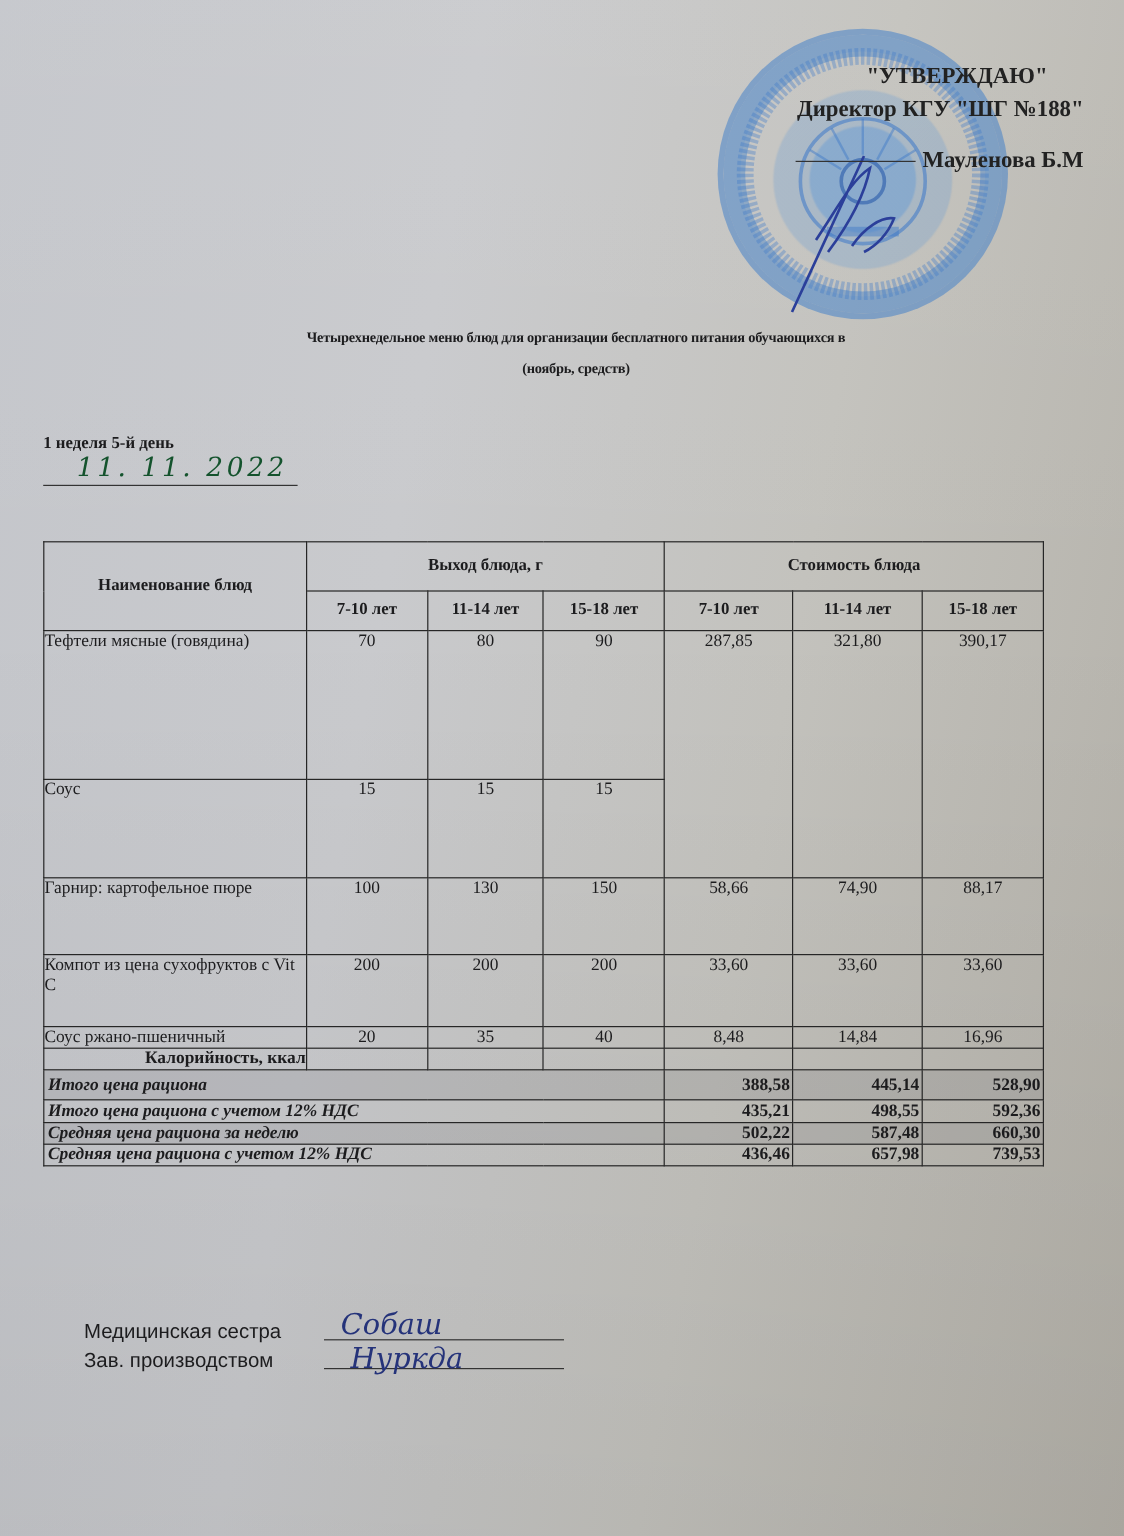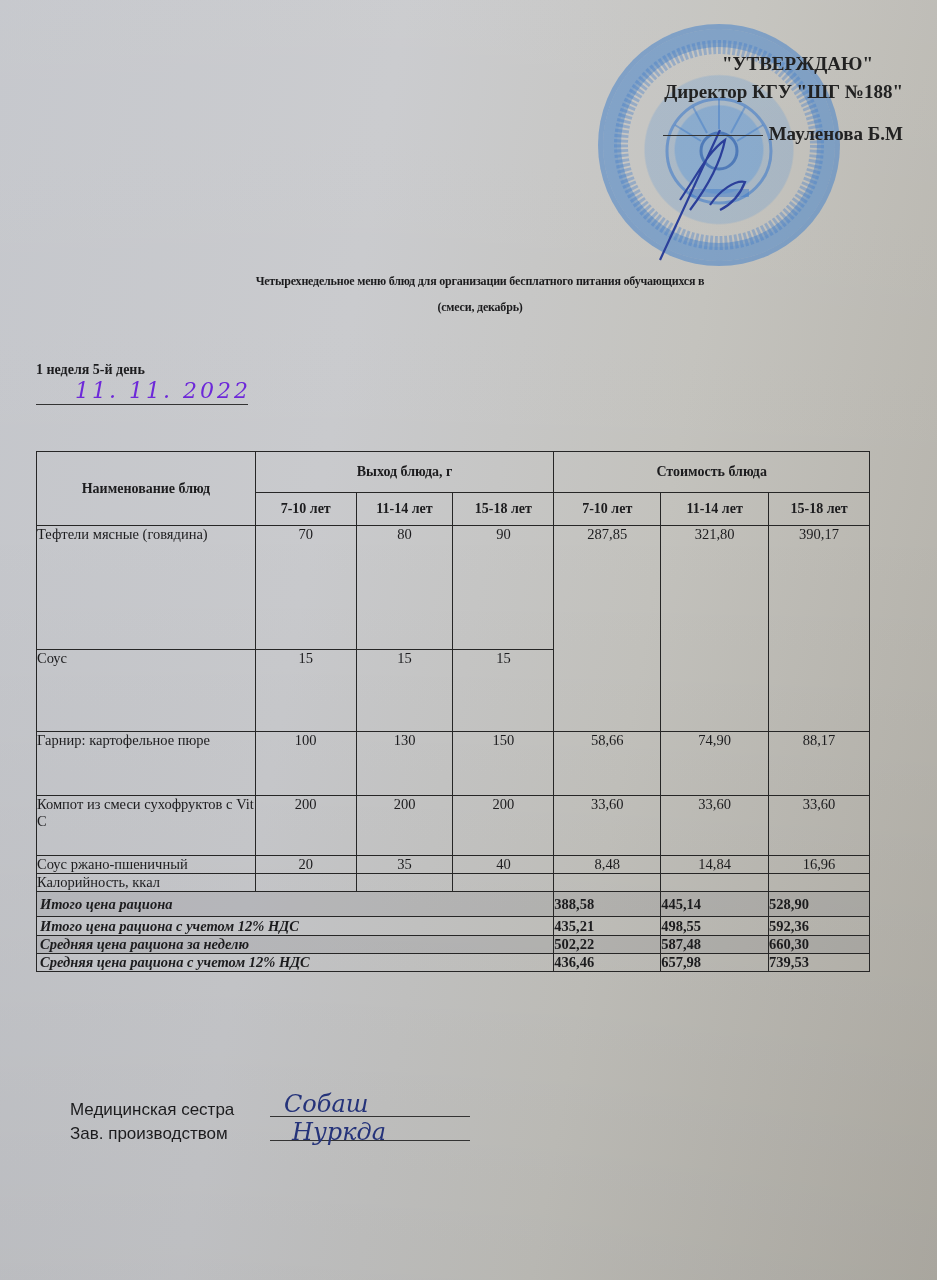--- a/index.html
+++ b/index.html
@@ -40,21 +40,21 @@
   }
   .week-label {
     position:absolute; left:36px; top:362px; font-weight:bold; font-size:14px;
   }
   .date-line {
     position:absolute; left:36px; top:380px; width:212px; height:24px;
     border-bottom:1px solid #333;
   }
   .date-hand {
     position:absolute; left:64px; top:378px;
-    font-family:"DejaVu Serif", serif; font-style:italic; font-size:22px; color:#6d28d9; letter-spacing:3px;margin-left:11px;
+    font-family:"DejaVu Serif", serif; font-style:italic; font-size:22px; color:#14532d; letter-spacing:3px;
   }
   
   table.menu {
     position:absolute; left:36px; top:451px; width:834px;
     border-collapse:collapse; font-family:"Liberation Serif", serif; font-size:14.5px;
   }
   table.menu td, table.menu th {
     border:1.4px solid #262626; padding:0;
   }
   table.menu th { font-weight:bold; font-size:14px; }
@@ -62,28 +62,28 @@
   .hdr-sub { height:33px; }
   td.name { text-align:left; padding:3px 3px; vertical-align:top; }
   td.num { text-align:center; vertical-align:top; padding-top:3px; }
   .r-teft { height:124px; }
   .r-sous { height:82px; }
   .r-garn { height:64px;margin-left:10px; }
   .r-komp { height:60px; }
   .r-hleb { height:16px; }
   .r-kal { height:14px; }
   .r-sum td { font-weight:bold; font-style:italic; }
-  .r-sum td.val { font-style:normal; text-align:left; padding-right:2px; }
+  .r-sum td.val { font-style:normal; text-align:right; padding-right:2px; }
   .r-sum td.lbl { text-align:left; padding-left:3px; }
   .shade { background:rgba(120,120,125,0.18); }
   .r-itogo { height:25px;padding-left:10px; }
   .r-itogo-nds { height:19px; }
   .r-avg { height:17px; }
   .r-avg-nds { height:15px; }
-  td.kal-lbl { font-weight:normal; text-align:left; padding-left:3px; }
+  td.kal-lbl { font-weight:bold; text-align:right; padding-left:3px; }
   
   .sig-block { position:absolute; left:70px; top:1098px; font-family:"Liberation Sans", sans-serif; font-size:17px; line-height:24px; }
   .sig-row { display:flex; align-items:flex-start; }
   .sig-row .lbl { width:200px; }
   .sig-row .line { width:200px; border-bottom:1px solid #333; height:18px; }
   .hand-sig { position:absolute; font-family:"DejaVu Serif", serif; font-style:italic; color:#25337a; }
 </style>
 </head>
 <body>
 
@@ -111,21 +111,21 @@
 <div class="approval">
   <div class="line1">"УТВЕРЖДАЮ"</div>
   <div>Директор КГУ "ШГ №188"</div>
   <div class="name">
     <span class="sig-line"></span><span>Мауленова Б.М</span>
   </div>
 </div>
 
 <div class="title">
   <div>Четырехнедельное меню блюд для организации бесплатного питания обучающихся в</div>
-  <div>(смеси, декабрь)</div>
+  <div>(ноябрь, средств)</div>
 </div>
 
 <div class="week-label">1 неделя 5-й день</div>
 <div class="date-line"></div>
 <div class="date-hand">11. 11. 2022</div>
 
 <table class="menu">
   <colgroup>
     <col style="width:219px">
       <col style="width:101px">
@@ -167,21 +167,21 @@
   <tr class="r-garn">
     <td class="name">Гарнир:  картофельное пюре</td>
     <td class="num">100</td>
     <td class="num">130</td>
     <td class="num">150</td>
     <td class="num">58,66</td>
     <td class="num">74,90</td>
     <td class="num">88,17</td>
   </tr>
   <tr class="r-komp">
-    <td class="name">Компот из смеси сухофруктов с Vit C</td>
+    <td class="name">Компот из цена сухофруктов с Vit C</td>
     <td class="num">200</td>
     <td class="num">200</td>
     <td class="num">200</td>
     <td class="num">33,60</td>
     <td class="num">33,60</td>
     <td class="num">33,60</td>
   </tr>
   <tr class="r-hleb">
     <td class="name" style="padding-top:0">Соус ржано-пшеничный</td>
     <td class="num" style="padding-top:0">20</td>

